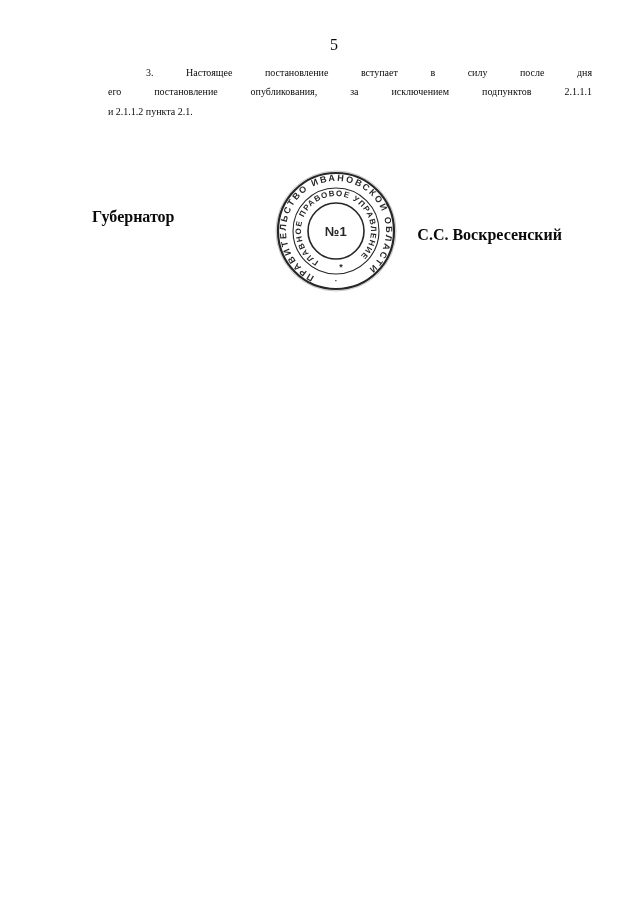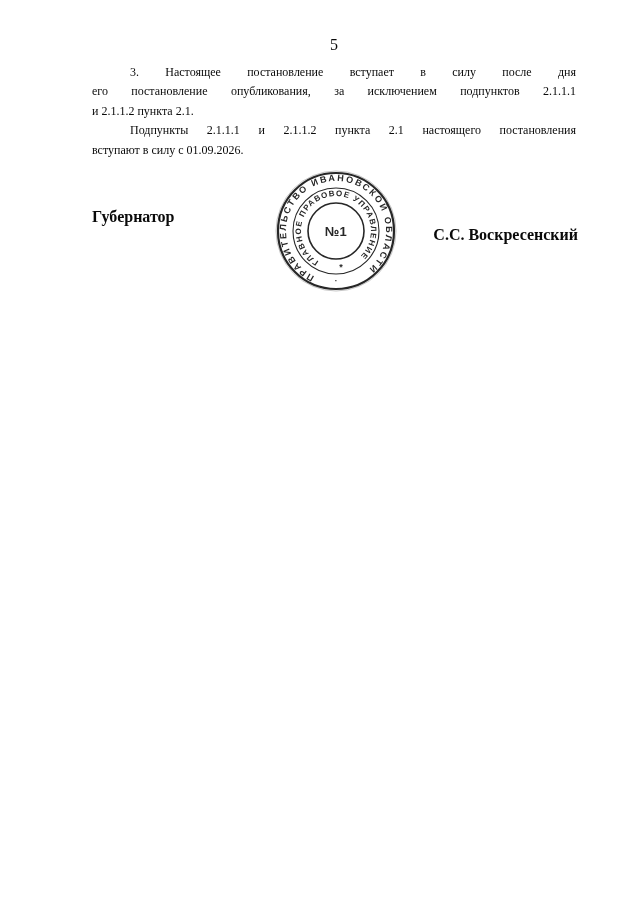--- a/index.html
+++ b/index.html
@@ -19,24 +19,24 @@
   .page-number {
     position: absolute;
     left: 92px;
     width: 484px;
     top: 36px;
     text-align: center;
     font-size: 16px;
   }
   .body-text {
     position: absolute;
-    left: 92px;
+    left: 108px;
     top: 63px;
     width: 484px;
-    font-size: 12px;
+    font-size: 10px;
     line-height: 19.4px;
   }
   .line {
     text-align: justify;
     text-align-last: justify;
   }
   .line.indent {
     padding-left: 38px;
   }
   .line.last {
@@ -46,21 +46,21 @@
   .signatory-title {
     position: absolute;
     left: 92px;
     top: 207px;
     font-size: 16px;
     font-weight: bold;
     line-height: 19.4px;
   }
   .signatory-name {
     position: absolute;
-    right: 62px;
+    right: 78px;
     top: 226px;
     font-size: 16px;
     font-weight: bold;
     text-align: left;
   }
   .stamp {
     position: absolute;
     left: 274px;
     top: 169px;
     width: 124px;
@@ -98,24 +98,20 @@
 <div class="page">
 
   <div class="page-number">5</div>
 
   <div class="body-text">
     <div>
       <div class="line indent">3. Настоящее постановление вступает в силу после дня</div>
       <div class="line">его постановление опубликования, за исключением подпунктов 2.1.1.1</div>
       <div class="line last">и 2.1.1.2 пункта 2.1.</div>
     </div>
-    <div>
-      <div class="line indent">Подпункты 2.1.1.1 и 2.1.1.2 пункта 2.1 настоящего постановления</div>
-      <div class="line last">вступают в силу с 01.09.2026.</div>
-    </div>
   </div>
 
   <div class="signatory-title">
     <div>Губернатор</div>
   </div>
 
   <div class="signatory-name">С.С. Воскресенский</div>
 
   <svg class="stamp" viewBox="0 0 124 124" xmlns="http://www.w3.org/2000/svg">
     <defs>

